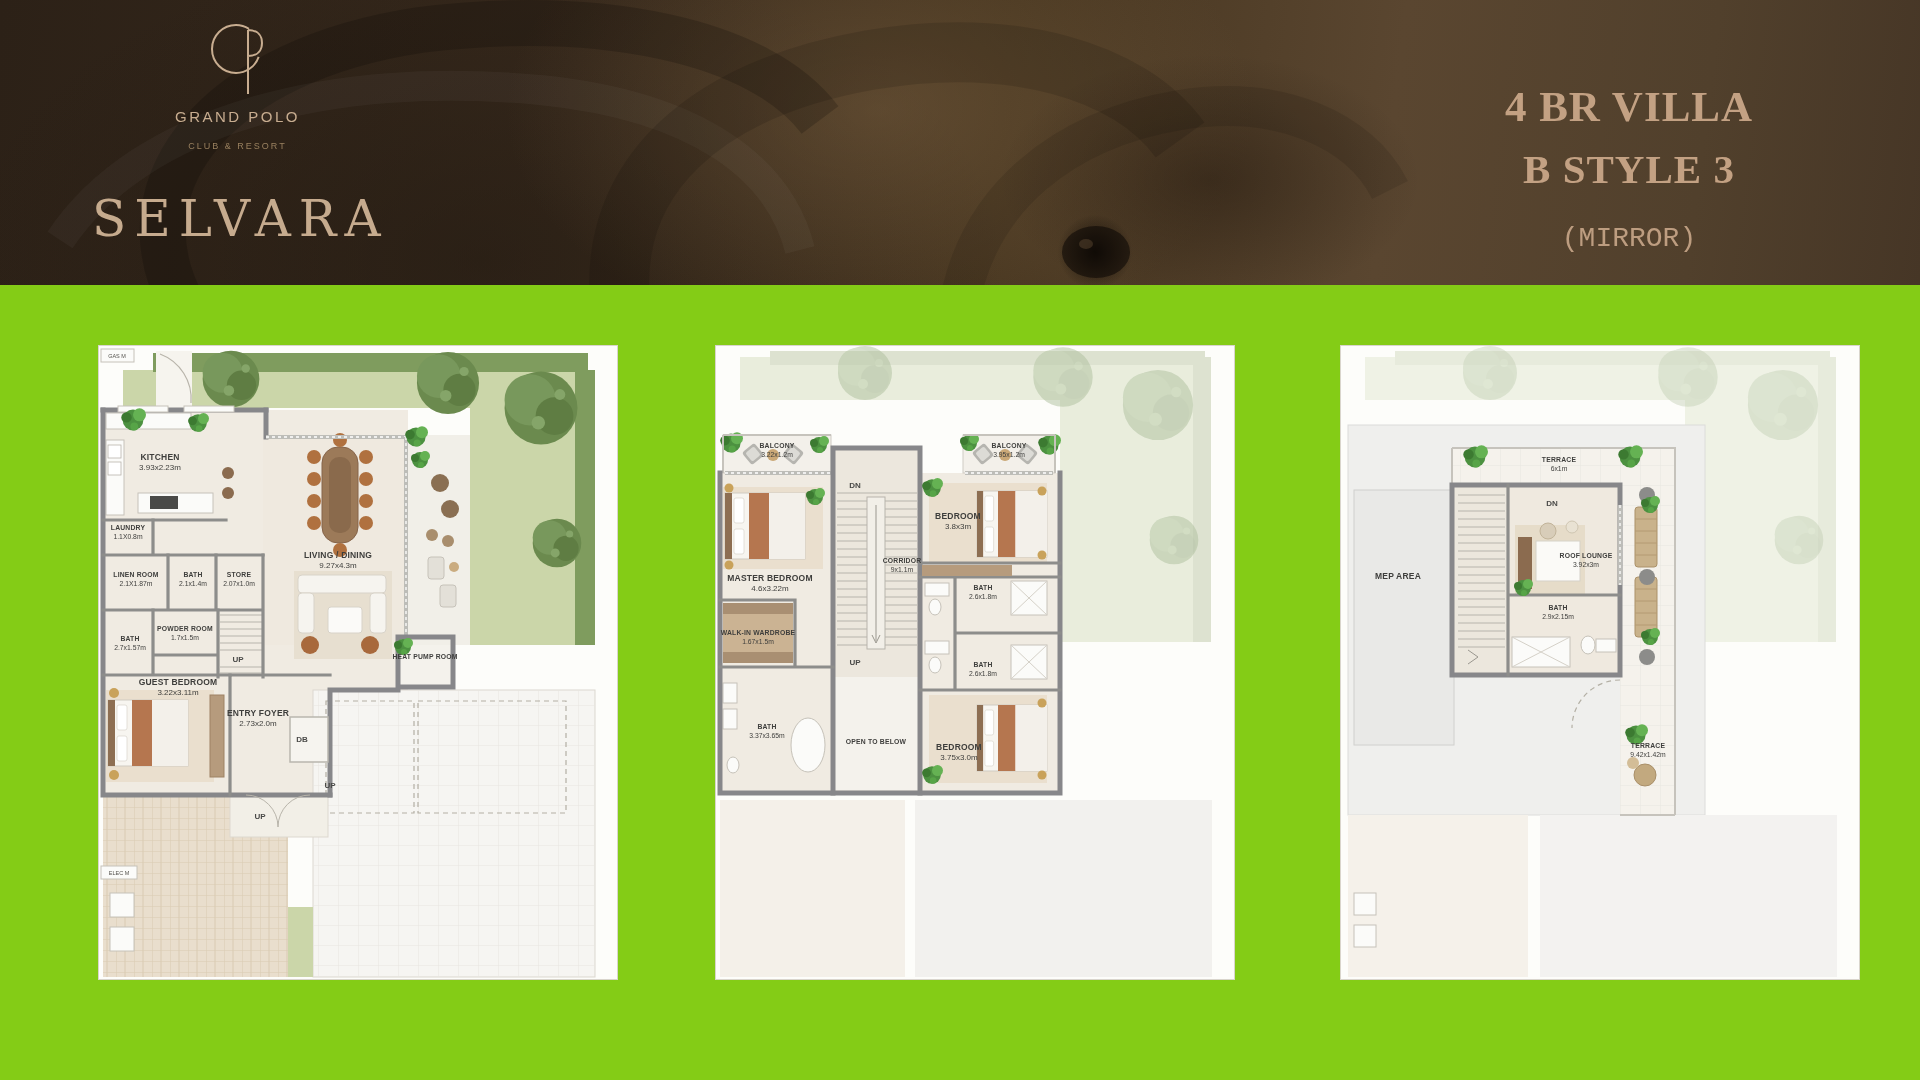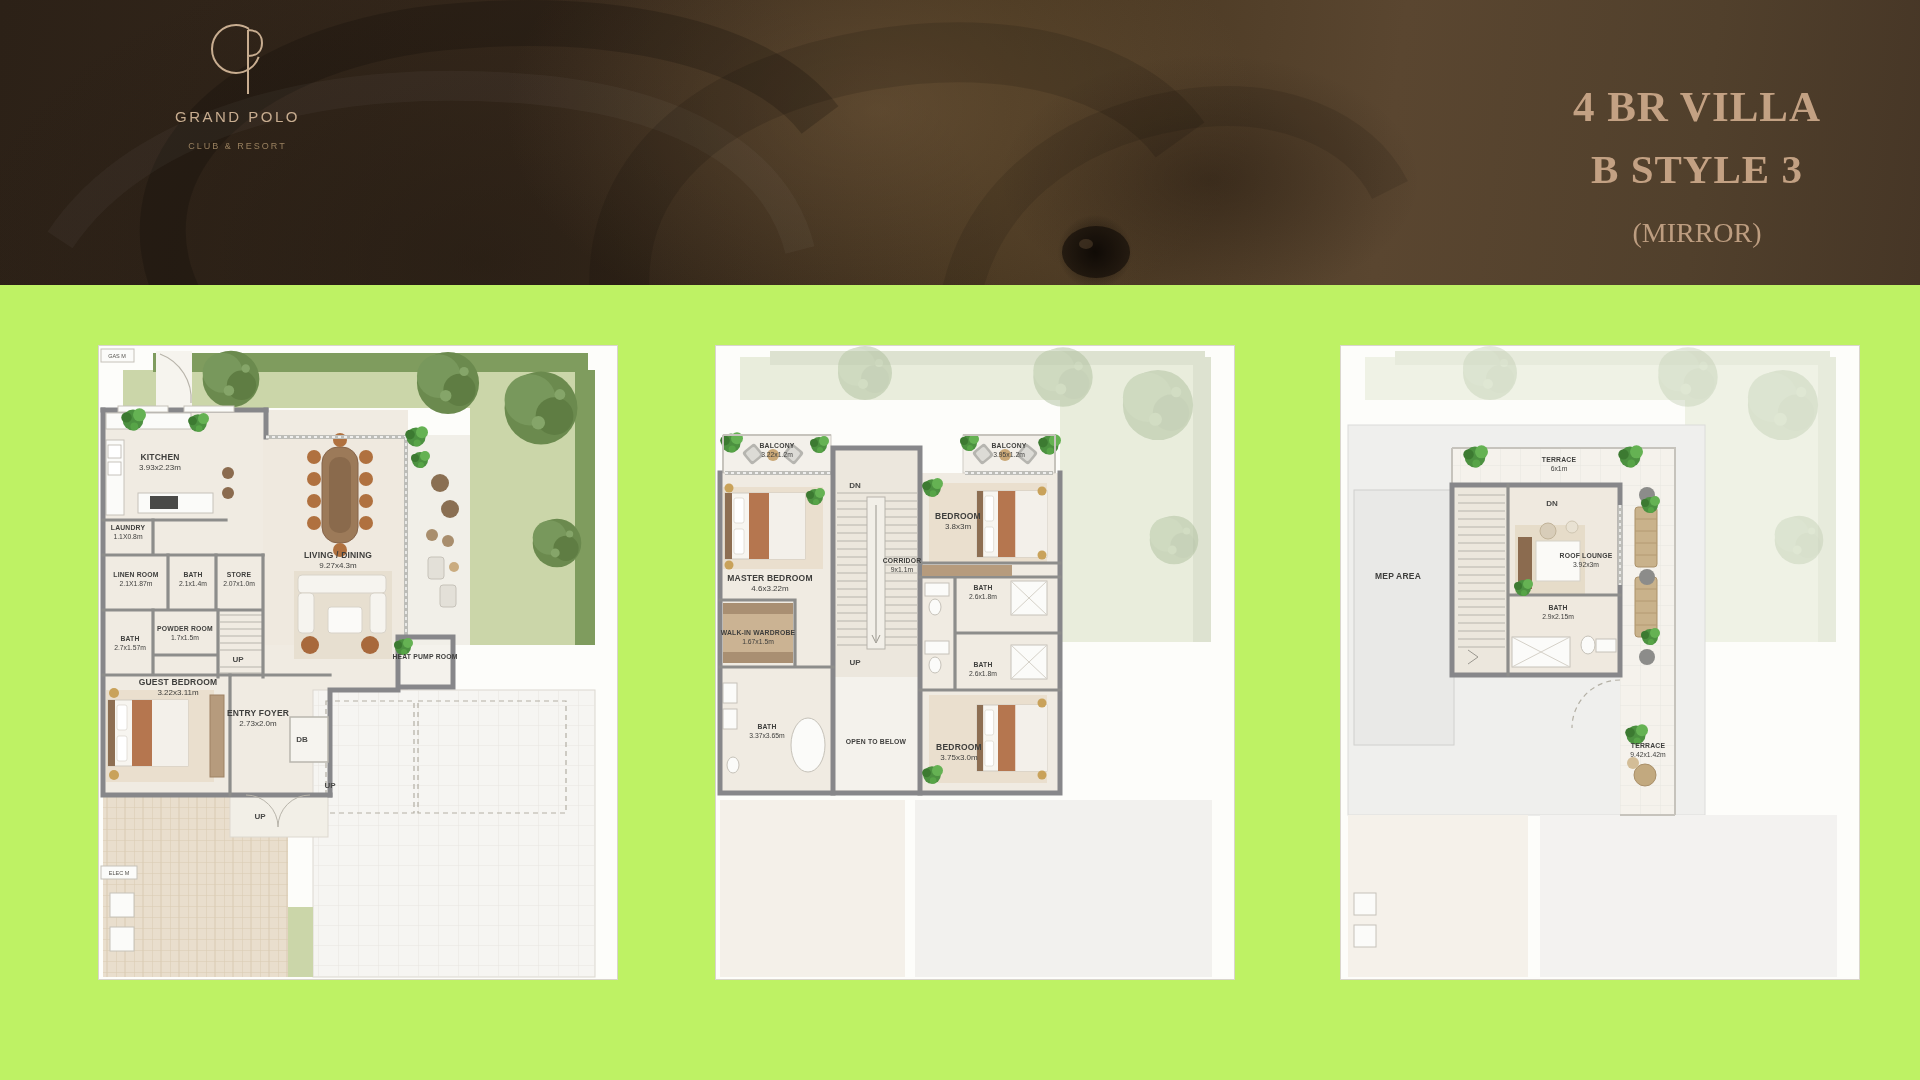--- a/index.html
+++ b/index.html
@@ -1,38 +1,38 @@
 <!DOCTYPE html>
 <html><head>
 <meta charset="utf-8">
 <style>
   html,body{margin:0;padding:0;background:#f9f5ee;}
-  .page{position:relative;width:1920px;height:1080px;overflow:hidden;background:#bef264;font-family:"Liberation Sans",sans-serif;}
+  .page{position:relative;width:1920px;height:1080px;overflow:hidden;background:#84cc16;font-family:"Liberation Sans",sans-serif;}
 
   
   .hero{position:absolute;left:0;top:0;width:1920px;height:285px;
     background:
       radial-gradient(circle 52px at 1095px 252px, rgba(12,8,4,.8), rgba(12,8,4,0) 72%),
       radial-gradient(ellipse 300px 180px at 1210px 180px, rgba(30,20,12,.45), rgba(30,20,12,0) 70%),
       radial-gradient(ellipse 520px 330px at 880px 110px, rgba(134,106,72,.42), rgba(134,106,72,0) 72%),
       radial-gradient(ellipse 700px 420px at 480px 260px, rgba(32,24,16,.5), rgba(32,24,16,0) 75%),
       linear-gradient(97deg,#2c2117 0%,#37291c 30%,#46351f 52%,#5a4630 72%,#51402c 88%,#463626 100%);
   }
   .mane{position:absolute;inset:0;pointer-events:none;}
   .brand{position:absolute;left:130px;top:22px;width:215px;text-align:center;color:#c8ad90;}
   .monogram{display:block;margin:0 auto 10px auto;}
   .brand-name{font-size:15px;letter-spacing:2.5px;font-weight:500;color:#c8ad90;}
   .brand-sub{margin-top:16px;font-size:9px;letter-spacing:2px;color:#99805f;}
   .project{position:absolute;left:92px;top:190px;font-family:"DejaVu Serif","Liberation Serif",serif;
     font-size:50px;letter-spacing:8px;color:#c6ab8e;font-weight:400;}
-  .unit-title{position:absolute;left:1547px;top:82px;width:300px;text-align:center;
+  .unit-title{position:absolute;left:1479px;top:82px;width:300px;text-align:center;
     font-family:"Liberation Serif",serif;color:#c3a183;}
   .unit-title .t1{font-size:43px;font-weight:700;letter-spacing:1px;}
   .unit-title .t2{font-size:41px;font-weight:700;letter-spacing:1px;margin-top:14px;}
-  .unit-title .t3{font-size:28px;font-weight:400;margin-top:24px;color:#bd9d80;}
+  .unit-title .t3{font-size:28px;font-weight:400;margin-top:30px;color:#bd9d80;font-family:Liberation Mono, monospace;}
 
   
   .plan{position:absolute;top:345px;width:520px;height:635px;margin:0;}
   .plan svg{display:block;width:520px;height:635px;}
   .p1{left:98px;} .p2{left:715px;} .p3{left:1340px;}
   .paper{fill:#fdfdfa;stroke:#d9d5cc;stroke-width:1;}
 
   
   .w{stroke:#87878a;stroke-width:5;fill:none;stroke-linecap:square;}
   .wi{stroke:#8d8d8b;stroke-width:3.2;fill:none;stroke-linecap:square;}
@@ -63,20 +63,21 @@
       <ellipse cx="1086" cy="244" rx="7" ry="5" fill="rgba(120,95,66,.35)"></ellipse>
     </svg>
     <div class="brand">
       <svg class="monogram" width="56" height="76" viewBox="0 0 56 76">
         <circle cx="26" cy="27" r="24" fill="none" stroke="#c8ad90" stroke-width="2" stroke-dasharray="118 33" stroke-dashoffset="-8"></circle>
         <path d="M38,8 V72 M38,8 C48,8 52,14 52,21 C52,28 48,34 38,34" fill="none" stroke="#c8ad90" stroke-width="2"></path>
       </svg>
       <div class="brand-name">GRAND POLO</div>
       <div class="brand-sub">CLUB &amp; RESORT</div>
     </div>
+    <div class="project">SELVARA</div>
     <div class="unit-title">
       <div class="t1">4 BR VILLA</div>
       <div class="t2">B STYLE 3</div>
       <div class="t3">(MIRROR)</div>
     </div>
   </header>
 
   <figure class="plan p1">
     <svg viewBox="0 0 520 635">
       <defs>

